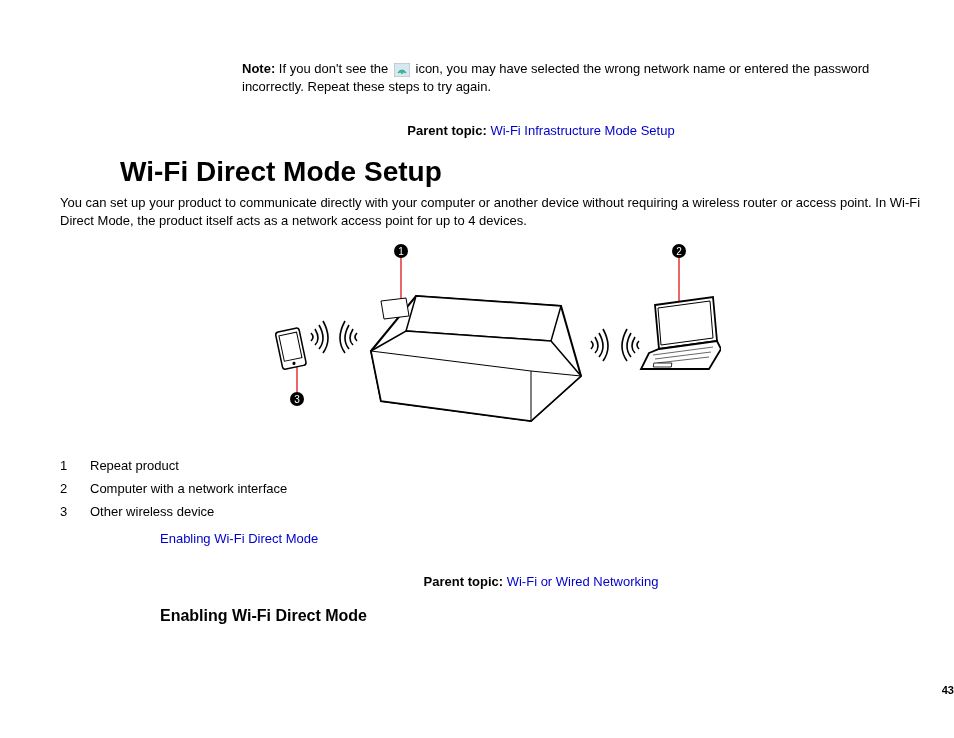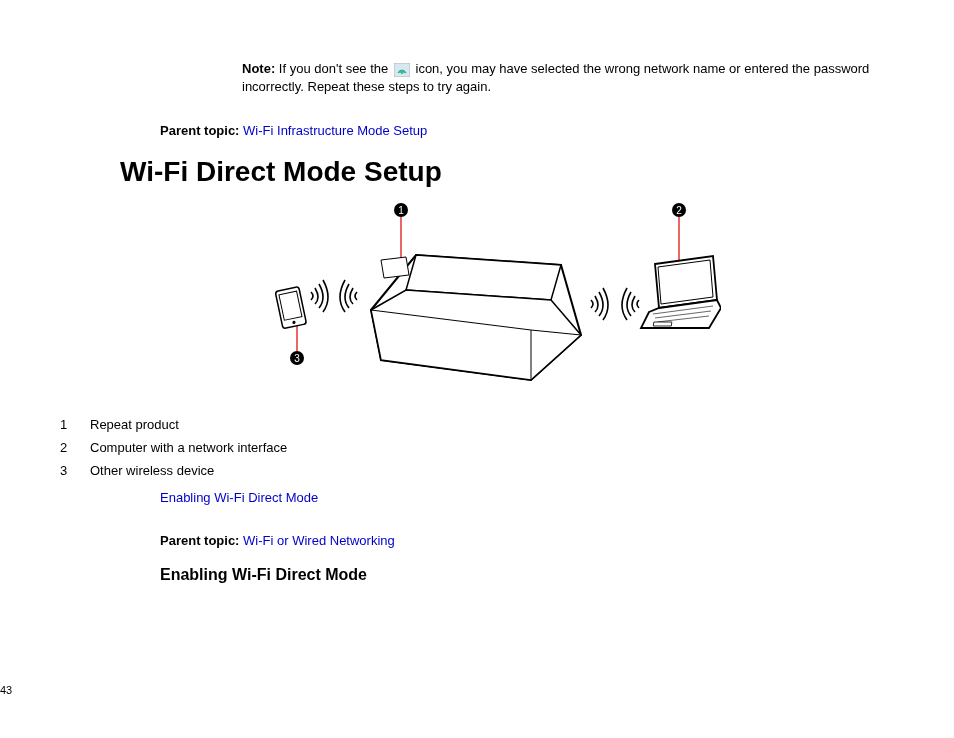--- a/index.html
+++ b/index.html
@@ -32,20 +32,21 @@
   .inline-icon {
     display: inline-block;
     vertical-align: middle;
     width: 16px;
     height: 14px;
     margin: 0 2px;
   }
   .parent-topic {
     margin-top: 28px;
     margin-bottom: 10px;
+    text-align: center;
   }
   .parent-label {
     font-weight: bold;
   }
   .link {
     color: #0000cc;
     cursor: pointer;
   }
   h1.section-title {
     font-size: 28px;
@@ -81,23 +82,23 @@
     width: 20px;
   }
   .sublink {
     margin-top: 8px;
   }
   .page-num {
     position: absolute;
     bottom: 42px;
     left: 0;
     right: 0;
-    text-align: left;
+    text-align: right;
     font-size: 11px;
-    font-weight: normal;
+    font-weight: bold;
   }
 </style>
 </head>
 <body>
 
 <div class="page">
 
   <div class="indent2 note-block">
     <span class="note-label">Note:</span><span> If you don't see the </span><span class="inline-icon"><svg viewBox="0 0 16 14">
           <rect x="0" y="0" width="16" height="14" fill="#d8e8f0" stroke="#888" stroke-width="0.5"></rect>
@@ -107,20 +108,21 @@
         </svg></span><span> icon, you may have selected the wrong network name or entered the password incorrectly. Repeat these steps to try again.</span>
   </div>
 
   <div class="indent1 parent-topic">
     <span class="parent-label">Parent topic:</span>
     <span class="link">Wi-Fi Infrastructure Mode Setup</span>
   </div>
 
   <h1 class="section-title">Wi-Fi Direct Mode Setup</h1>
 
+  <div class="indent1 body-text">You can set up your product to communicate directly with your computer or another device without requiring a wireless router or access point. In Wi-Fi Direct Mode, the product itself acts as a network access point for up to 4 devices.</div>
 
   <div class="indent1 diagram-wrap">
     <svg class="diagram" width="460" height="200" viewBox="0 0 460 200">
 
       <circle cx="140" cy="10" r="7" fill="#000"></circle>
       <text x="140" y="14" text-anchor="middle" fill="#fff" font-size="10" font-family="Arial">1</text>
       <line x1="140" y1="17" x2="140" y2="60" stroke="#d00" stroke-width="1.2"></line>
 
       <circle cx="418" cy="10" r="7" fill="#000"></circle>
       <text x="418" y="14" text-anchor="middle" fill="#fff" font-size="10" font-family="Arial">2</text>

